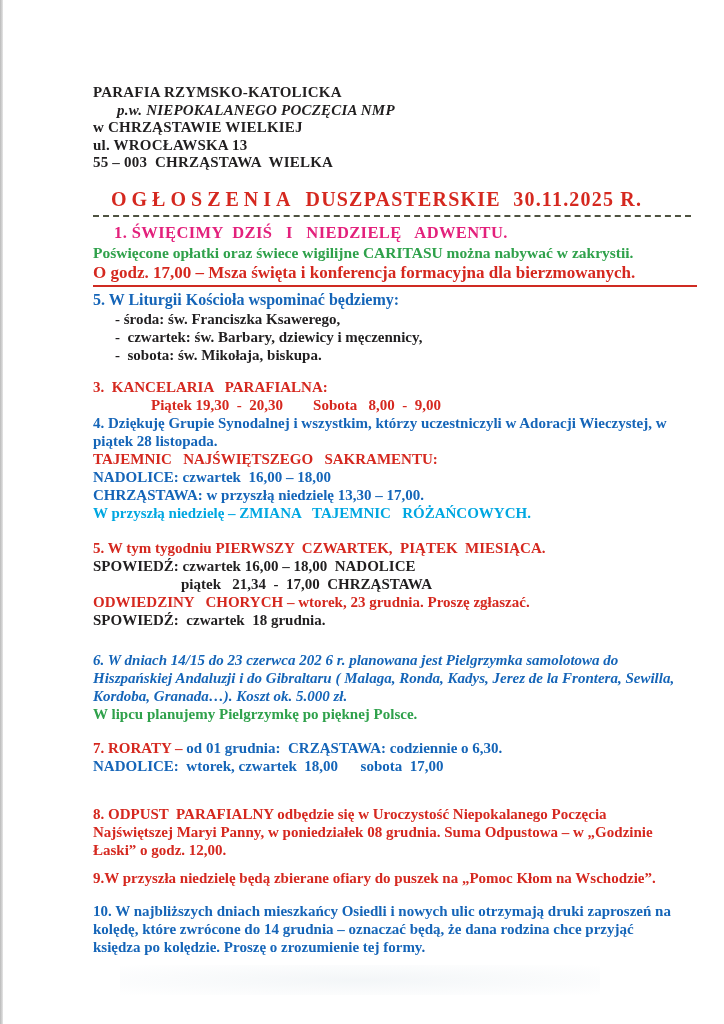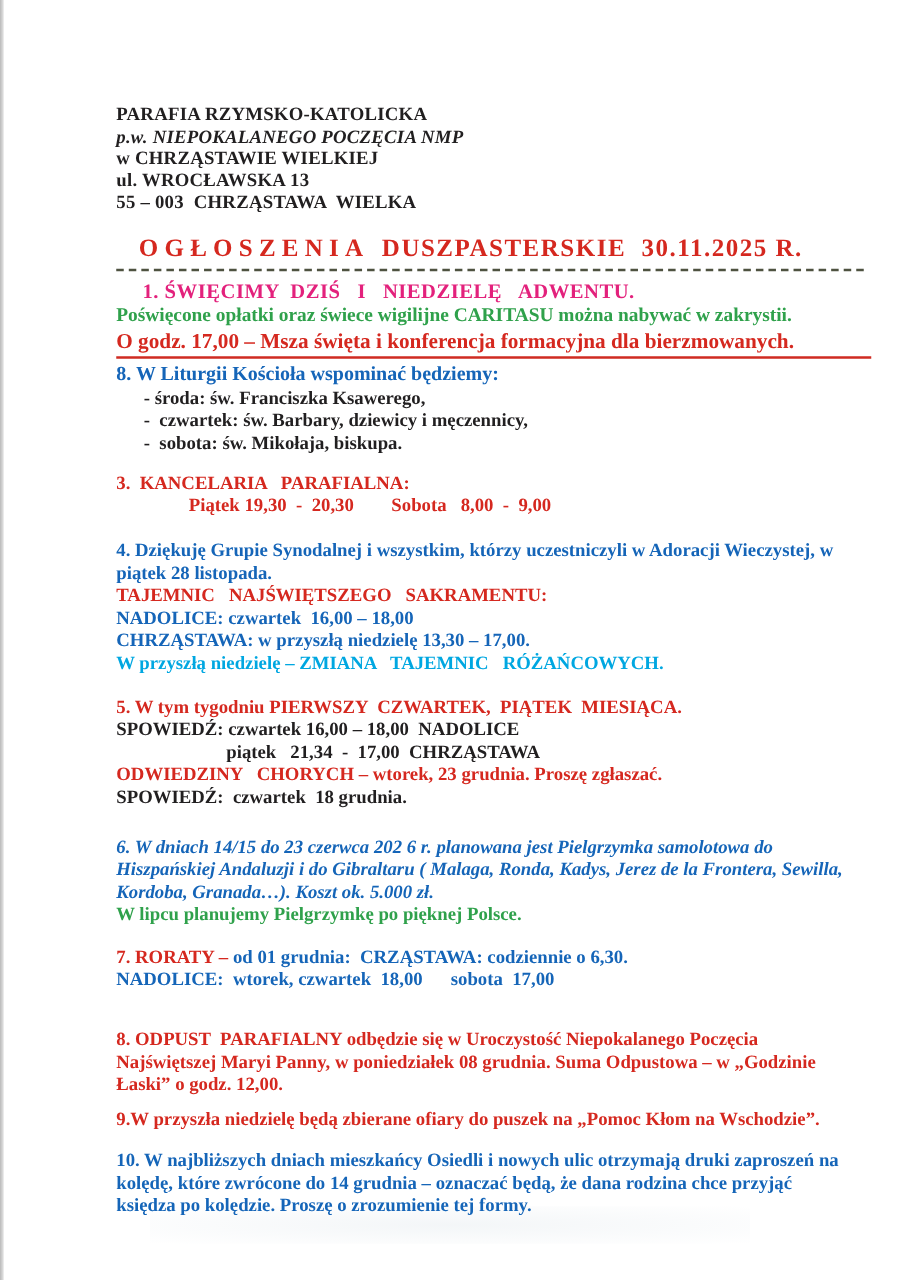--- a/index.html
+++ b/index.html
@@ -23,21 +23,21 @@
     position:relative;
     padding:84px 44px 0 93px;
     box-sizing:border-box;
     width:724px;height:1024px;
     font-weight:700;
     color:#211f20;
     border-radius:21px;
   }
   p,div.line{margin:0;white-space:pre-wrap;}
   .hdr{font-size:15px;line-height:17.5px;letter-spacing:0.2px;}
-  .hdr .italic{font-style:italic;}
+  .hdr .italic{font-style:italic;margin-left:24px;}
   .title{
     margin:15px 0 0 18px;
     font-size:20px;line-height:24px;
     color:#d5281f;
     white-space:pre-wrap;
   }
   .title .t1{letter-spacing:5px;}
   .title .t2{letter-spacing:1.2px;margin-left:10px;margin-top:22px;}
   .dashed{
     margin-top:4px;
@@ -58,21 +58,21 @@
     width:604px;
     border-top:2.5px solid #cf2b22;
     margin-top:2px;
   }
   .indent-bullet{padding-left:22px;}
   .indent-hours{padding-left:58px;}
   .indent-conf{padding-left:88px;}
   .sec1{margin-top:6px;}
   .sec2{margin-top:3px;}
   .sec3{margin-top:14px;}
-  .sec4{margin-top:18px;}
+  .sec4{}
   .sec5{margin-top:17px;}
   .sec6{margin-top:22px;}
   .sec7{margin-top:16px;}
   .sec8{margin-top:30px;}
   .sec9{margin-top:10px;}
   .sec10{margin-top:15px;}
   .wrap600{max-width:605px;font-style:italic;}
   .wrap615{max-width:618px;}
 </style>
 </head>
@@ -96,21 +96,21 @@
   <div class="dashed"></div>
 
   <section class="sec1">
     <p class="magenta">1. ŚWIĘCIMY  DZIŚ   I   NIEDZIELĘ   ADWENTU.</p>
     <p class="greenline">Poświęcone opłatki oraz świece wigilijne CARITASU można nabywać w zakrystii.</p>
     <p class="redbig">O godz. 17,00 – Msza święta i konferencja formacyjna dla bierzmowanych.</p>
     <div class="redline"></div>
   </section>
 
   <section class="sec2 fs">
-    <p class="blue" style="font-size:16px;line-height:20px;">8. W Liturgii Kościoła wspominać będziemy:</p>
+    <p class="blue" style="font-size:16px;line-height:20px;">5. W Liturgii Kościoła wspominać będziemy:</p>
     <p class="black indent-bullet">- środa: św. Franciszka Ksawerego,</p>
     <p class="black indent-bullet">-  czwartek: św. Barbary, dziewicy i męczennicy,</p>
     <p class="black indent-bullet">-  sobota: św. Mikołaja, biskupa.</p>
   </section>
 
   <section class="sec3 fs">
     <p class="red">3.  KANCELARIA   PARAFIALNA:</p>
     <p class="red indent-hours">Piątek 19,30  -  20,30        Sobota   8,00  -  9,00</p>
   </section>
 

